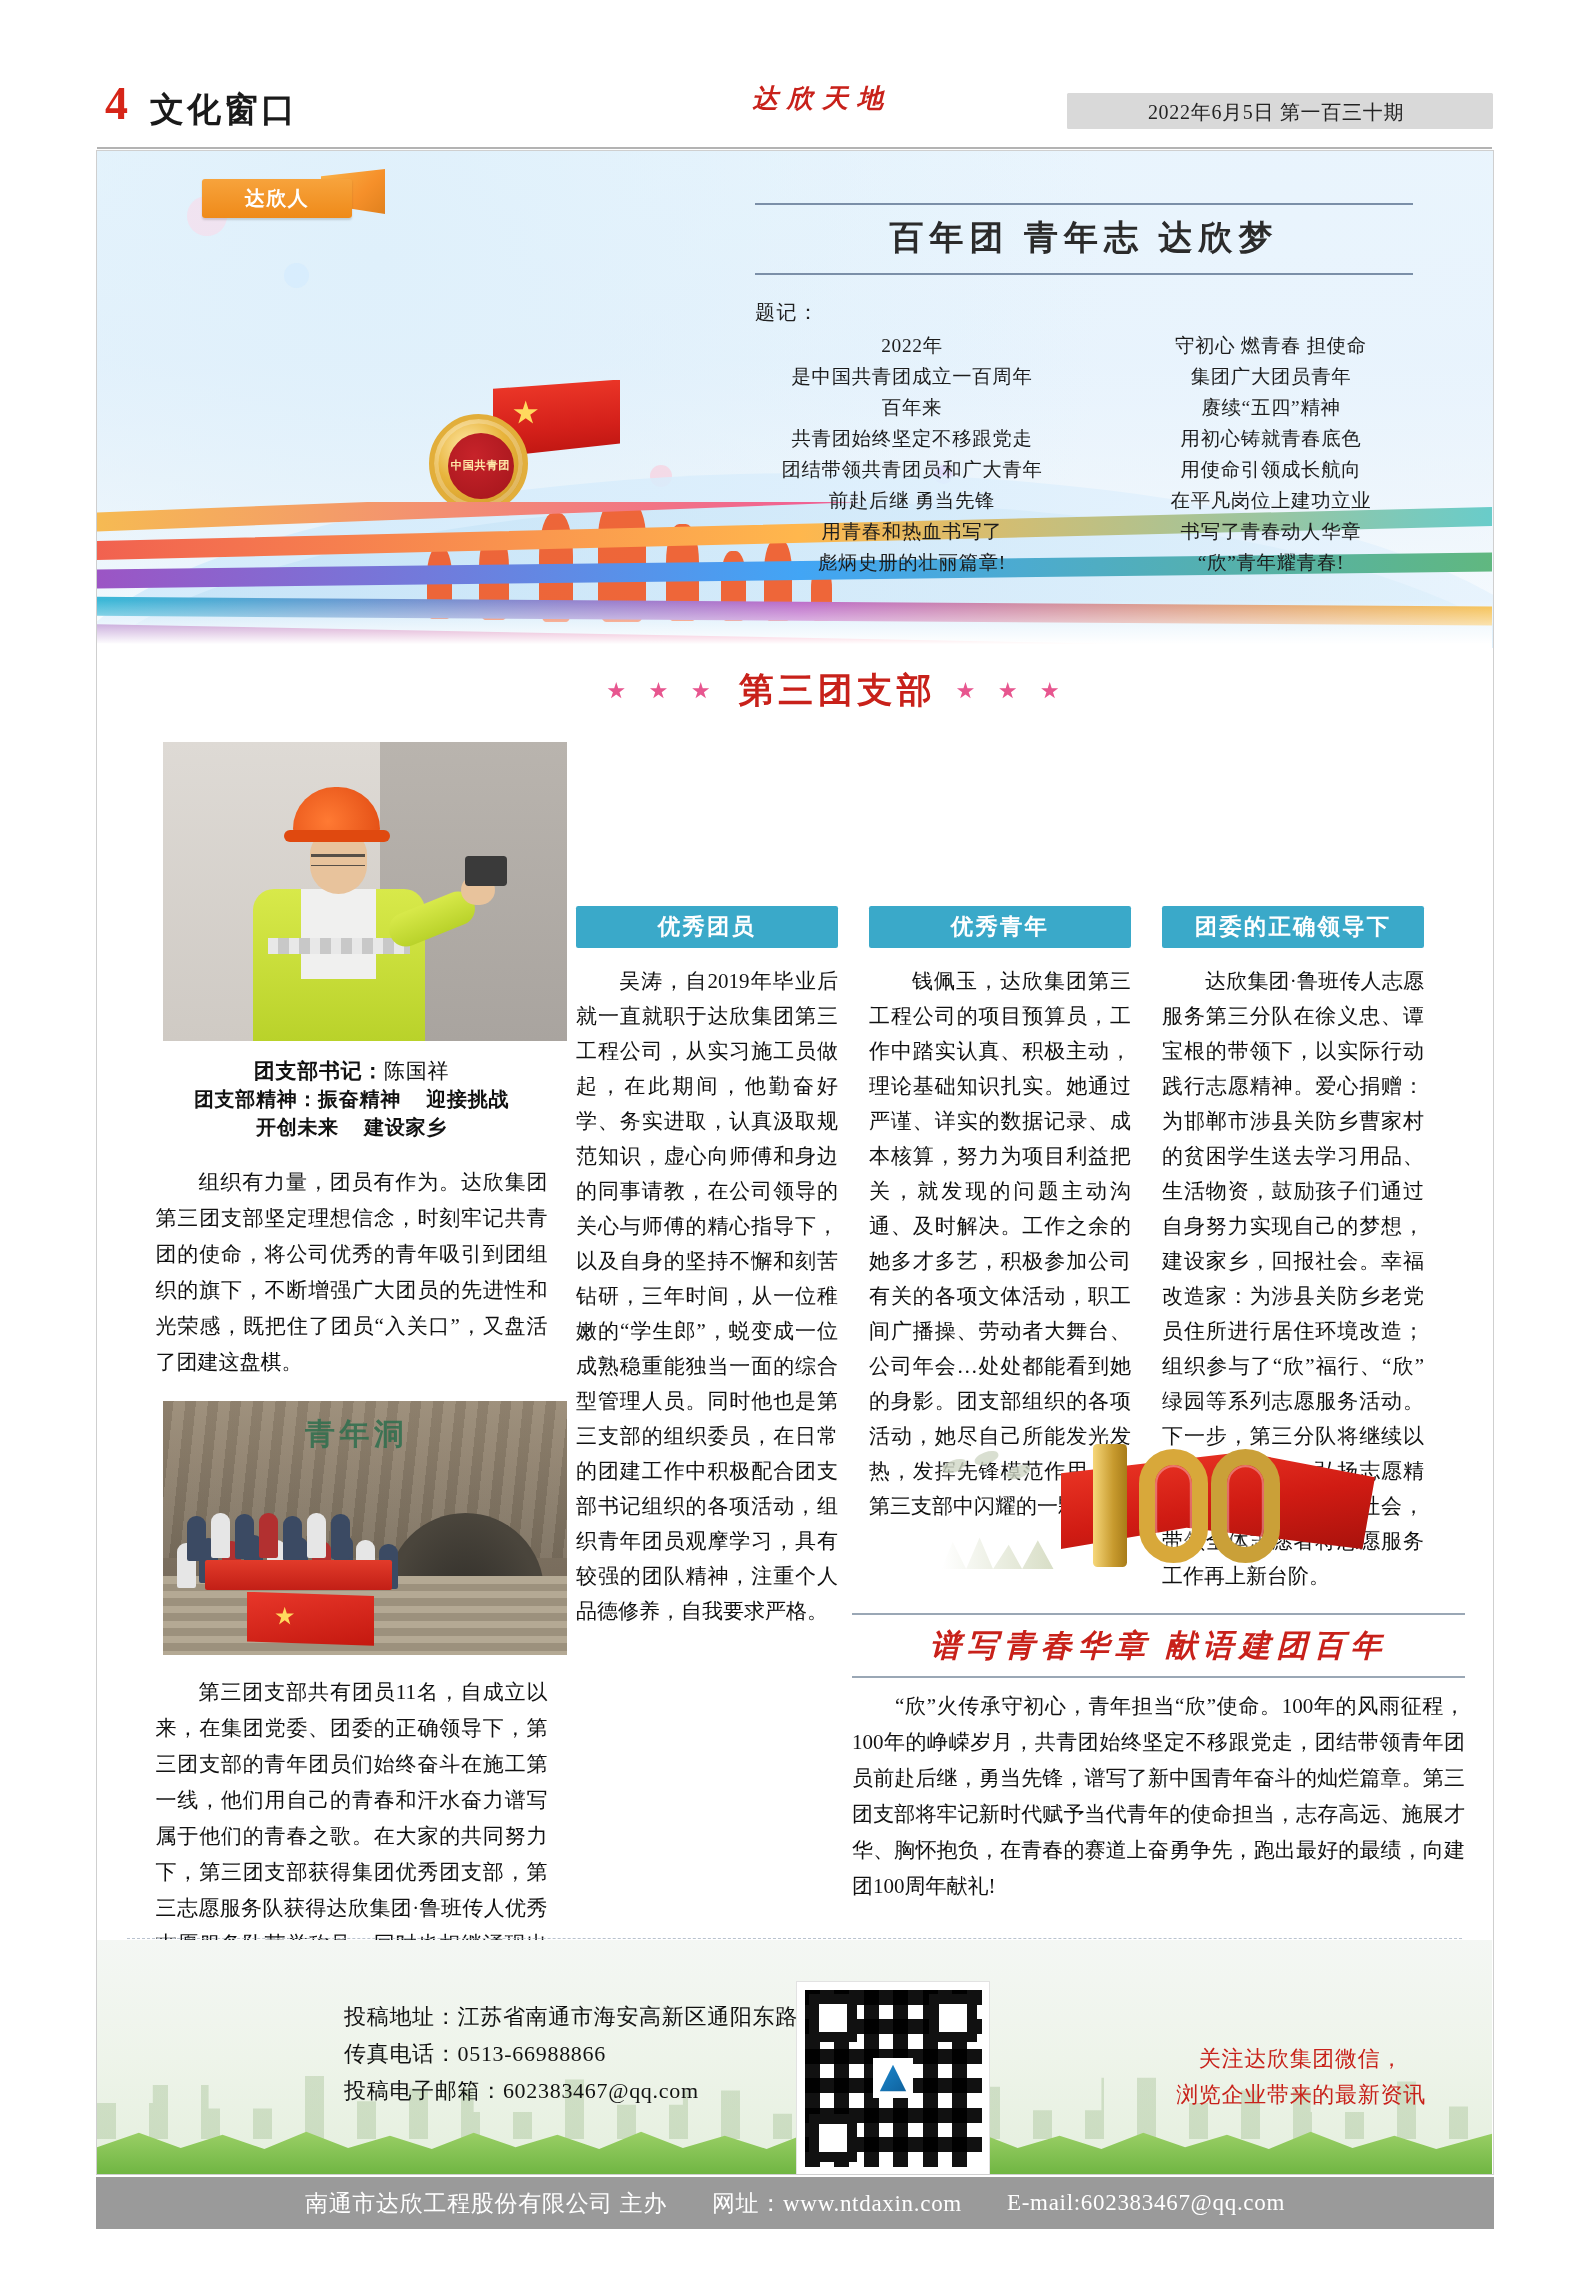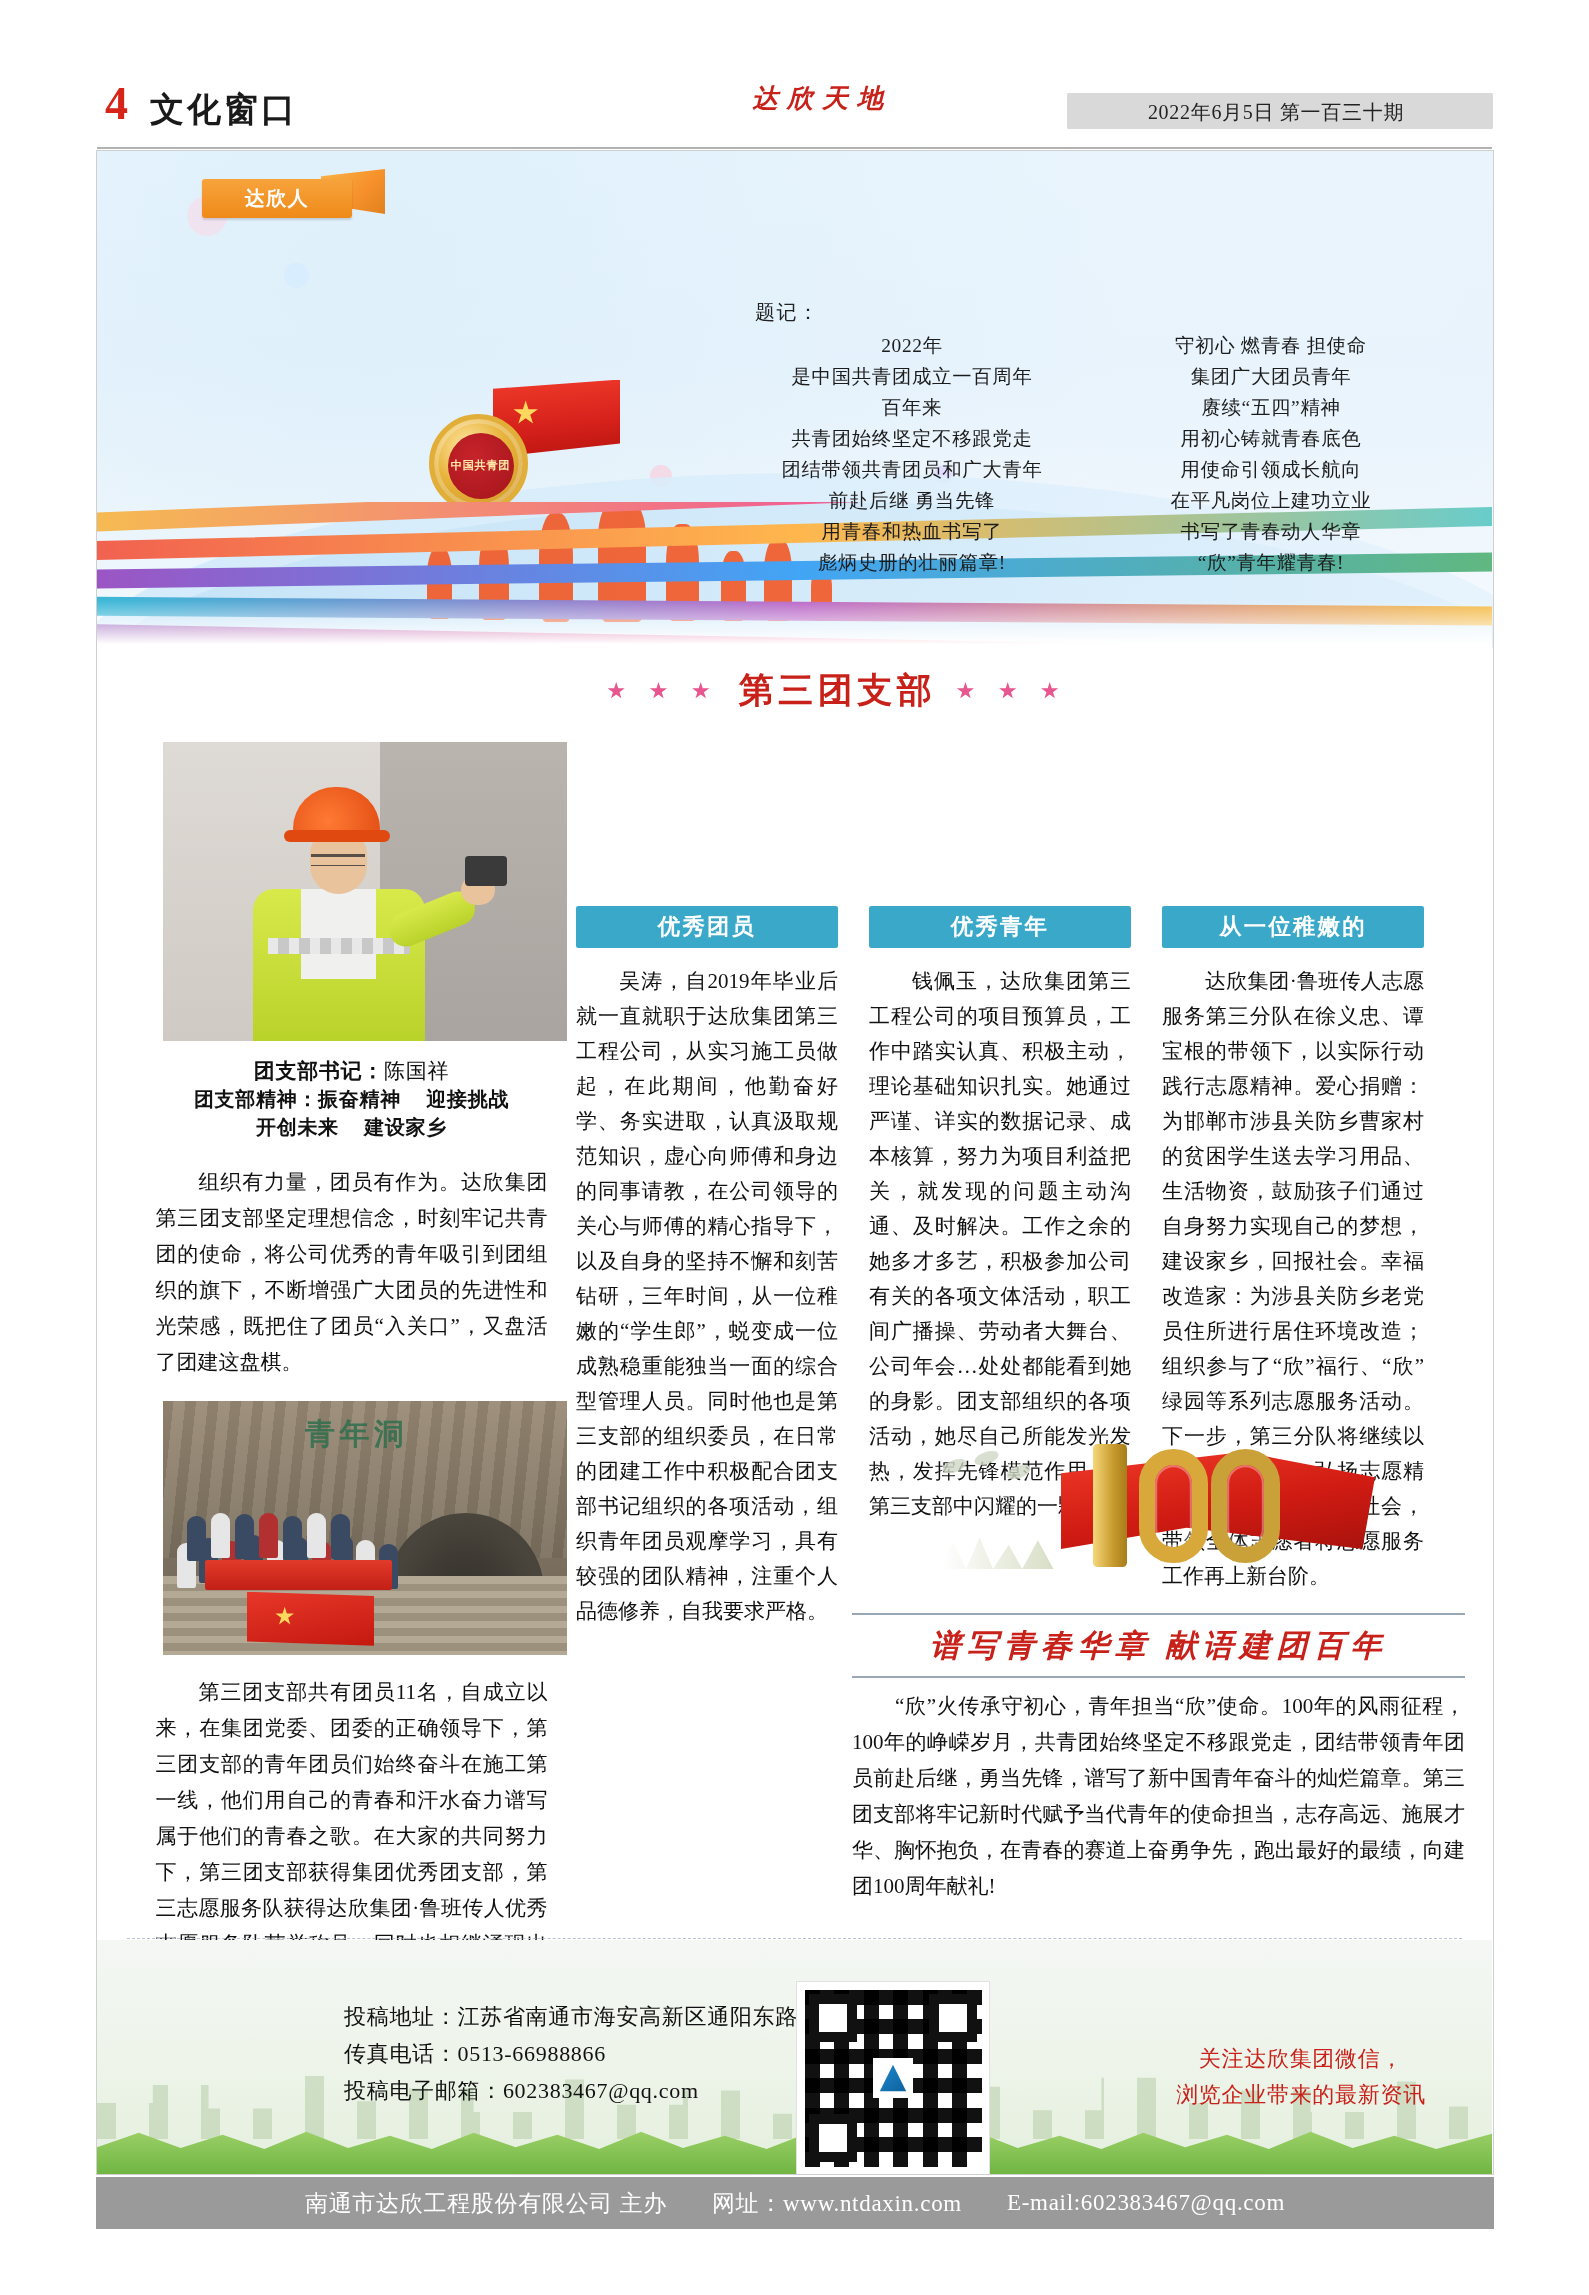--- a/index.html
+++ b/index.html
@@ -661,20 +661,25 @@
 
     <div class="ribbon-wrap">
       <div class="ribbon" style="top:15px;background:linear-gradient(90deg,#f7c948,#f06292,#9575cd);transform:rotate(-2.2deg);"></div>
       <div class="ribbon" style="top:42px;background:linear-gradient(90deg,#ef5350,#ffb74d,#4dd0e1);transform:rotate(-1.4deg);"></div>
       <div class="ribbon" style="top:69px;background:linear-gradient(90deg,#ab47bc,#42a5f5,#66bb6a);transform:rotate(-0.7deg);"></div>
       <div class="ribbon" style="top:94px;background:linear-gradient(90deg,#26c6da,#ba68c8,#ffca28);transform:rotate(0.4deg);"></div>
       <div class="ribbon" style="top:120px;background:linear-gradient(90deg,#7e57c2,#ec407a,#ffa726);transform:rotate(1.1deg);"></div>
     </div>
     <div class="banner-bottom-fade"></div>
 
+    <div class="banner-head">
+      <div class="rule"></div>
+      <div class="title">百年团  青年志  达欣梦</div>
+      <div class="rule"></div>
+    </div>
     <div class="banner-note-label">题记：</div>
     <div class="banner-cols">
       <div class="banner-col" style="white-space:pre-line;">2022年
 是中国共青团成立一百周年
 百年来
 共青团始终坚定不移跟党走
 团结带领共青团员和广大青年
 前赴后继 勇当先锋
 用青春和热血书写了
 彪炳史册的壮丽篇章!</div>
@@ -759,21 +764,21 @@
     <div class="col-wrap">
       <div class="col">
         <div class="col-head" style="background:#3aa9c9;">优秀团员</div>
         <p>吴涛，自2019年毕业后就一直就职于达欣集团第三工程公司，从实习施工员做起，在此期间，他勤奋好学、务实进取，认真汲取规范知识，虚心向师傅和身边的同事请教，在公司领导的关心与师傅的精心指导下，以及自身的坚持不懈和刻苦钻研，三年时间，从一位稚嫩的“学生郎”，蜕变成一位成熟稳重能独当一面的综合型管理人员。同时他也是第三支部的组织委员，在日常的团建工作中积极配合团支部书记组织的各项活动，组织青年团员观摩学习，具有较强的团队精神，注重个人品德修养，自我要求严格。</p>
       </div>
       <div class="col">
         <div class="col-head" style="background:#3aa9c9;">优秀青年</div>
         <p>钱佩玉，达欣集团第三工程公司的项目预算员，工作中踏实认真、积极主动，理论基础知识扎实。她通过严谨、详实的数据记录、成本核算，努力为项目利益把关，就发现的问题主动沟通、及时解决。工作之余的她多才多艺，积极参加公司有关的各项文体活动，职工间广播操、劳动者大舞台、公司年会…处处都能看到她的身影。团支部组织的各项活动，她尽自己所能发光发热，发挥先锋模范作用，是第三支部中闪耀的一颗星。</p>
       </div>
       <div class="col">
-        <div class="col-head" style="background:#3aa9c9;">从一位稚嫩的</div>
+        <div class="col-head" style="background:#3aa9c9;">团委的正确领导下</div>
         <p>达欣集团·鲁班传人志愿服务第三分队在徐义忠、谭宝根的带领下，以实际行动践行志愿精神。爱心捐赠：为邯郸市涉县关防乡曹家村的贫困学生送去学习用品、生活物资，鼓励孩子们通过自身努力实现自己的梦想，建设家乡，回报社会。幸福改造家：为涉县关防乡老党员住所进行居住环境改造；组织参与了“欣”福行、“欣”绿园等系列志愿服务活动。下一步，第三分队将继续以为群众办实事，弘扬志愿精神，服务社会，造福社会，带领全体志愿者将志愿服务工作再上新台阶。</p>
       </div>
     </div>
   </div>
 
   <div class="hundred">
     <div class="doves">
       <div class="dove" style="left:7.5px;top:7.5px;"></div>
       <div class="dove" style="left:40px;top:0px;"></div>
       <div class="dove" style="left:72px;top:13.5px;"></div>

